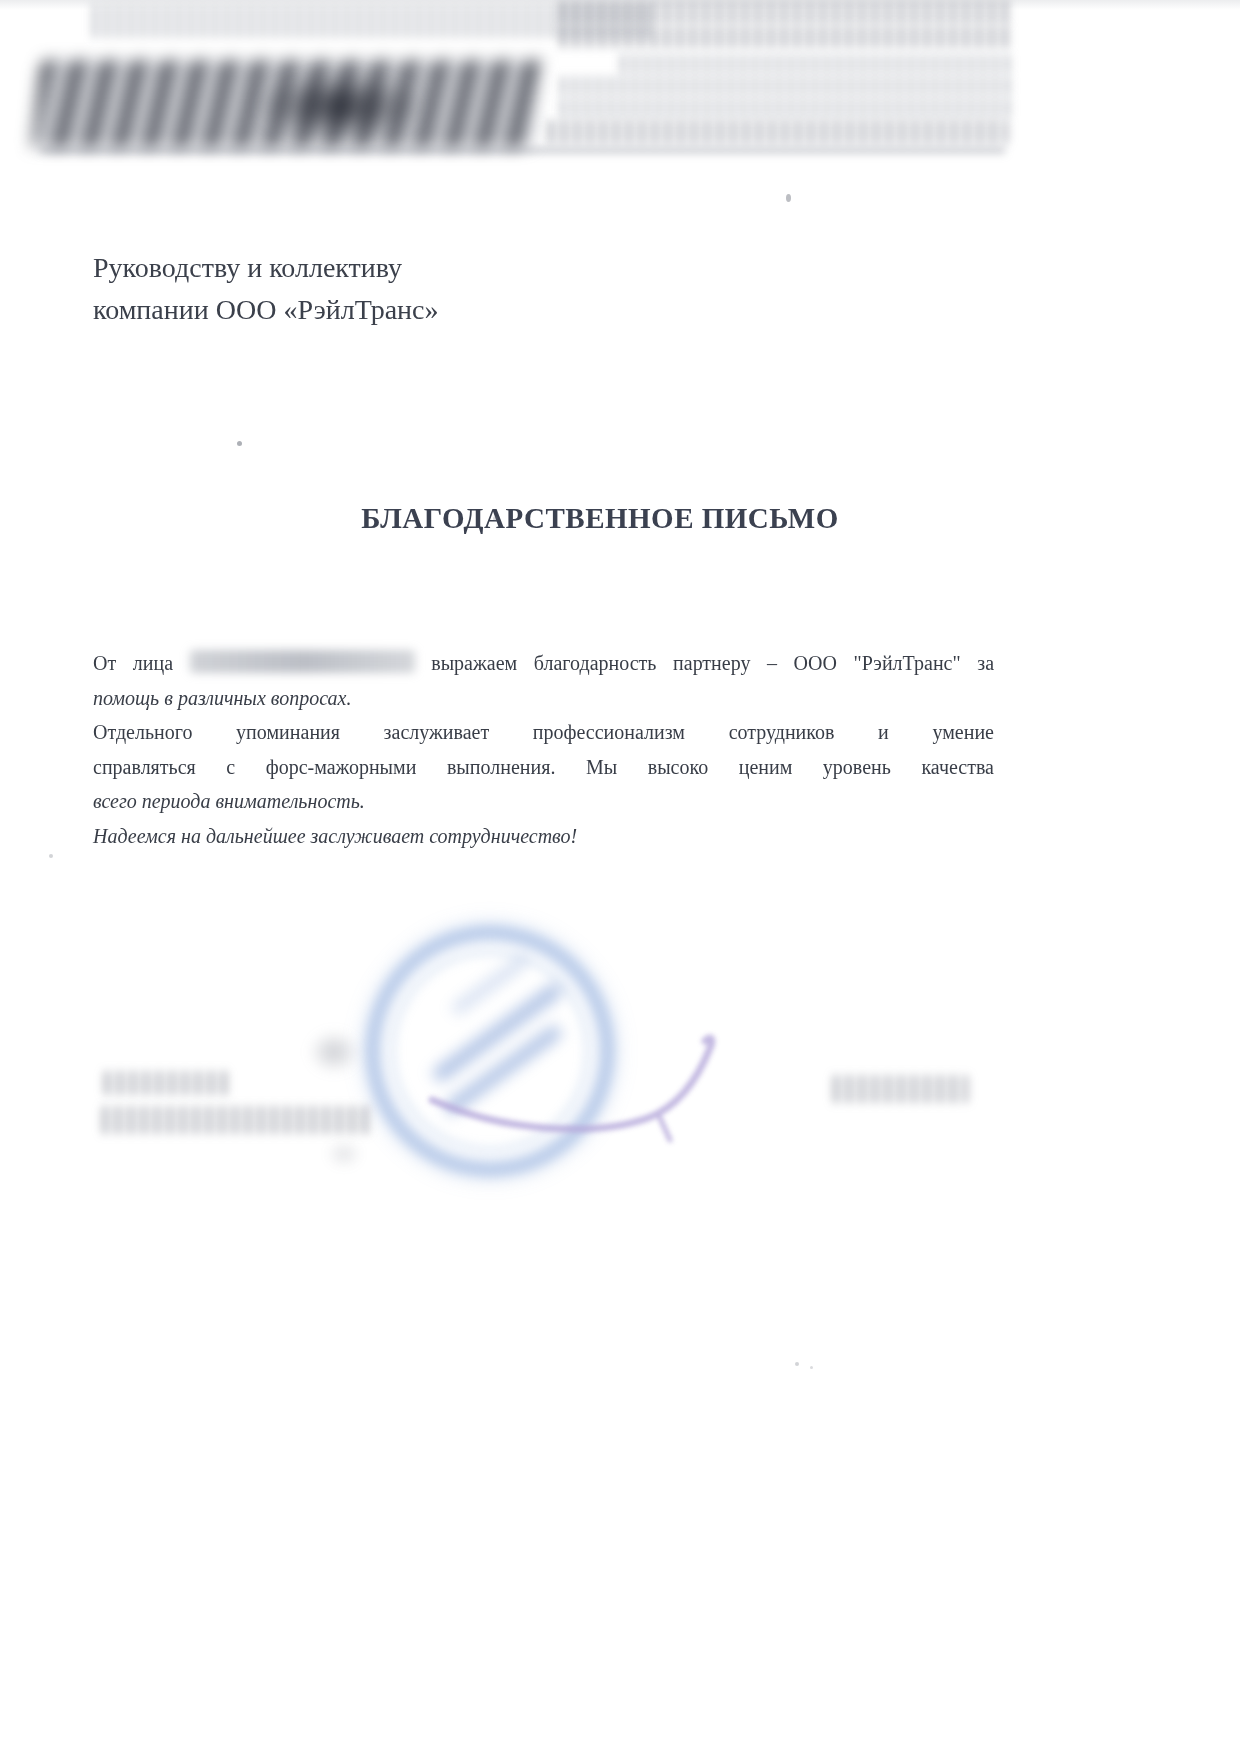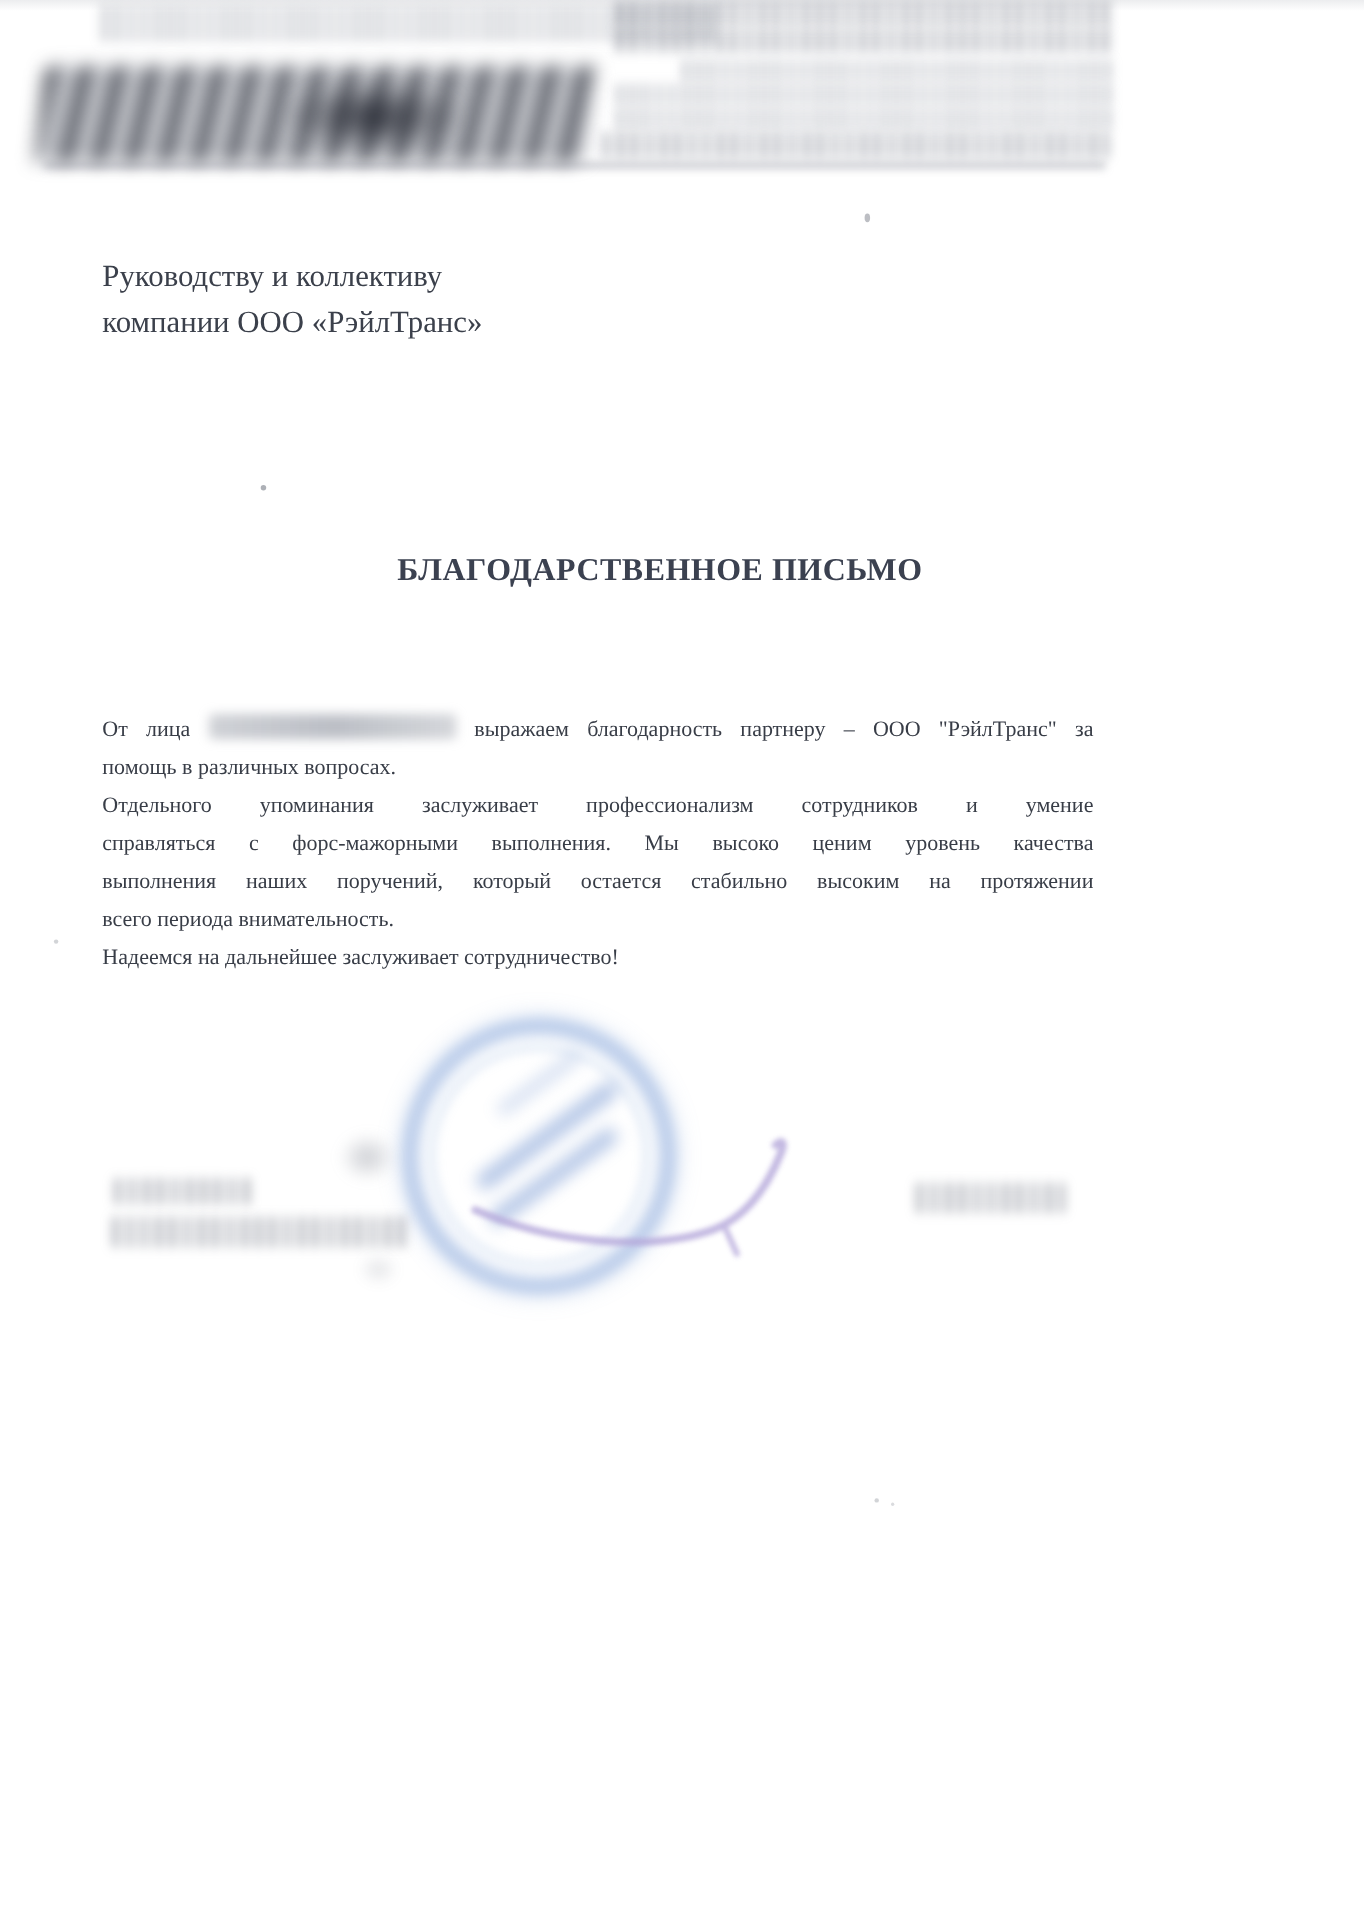--- a/index.html
+++ b/index.html
@@ -19,28 +19,28 @@
   .smudge.light{background:repeating-linear-gradient(90deg,rgba(120,126,140,.38) 0px,rgba(120,126,140,.38) 6px,rgba(255,255,255,0) 6px,rgba(255,255,255,0) 12px);}
   .smudge.mid{background:repeating-linear-gradient(90deg,rgba(95,100,115,.46) 0px,rgba(95,100,115,.46) 6px,rgba(255,255,255,0) 6px,rgba(255,255,255,0) 13px);}
   .logo-smudge{position:absolute;left:36px;top:60px;width:502px;height:88px;
     filter:blur(8px);border-radius:6px;transform:skewX(-6deg);
     background:repeating-linear-gradient(97deg,rgba(40,44,56,.75) 0px,rgba(40,44,56,.75) 16px,rgba(150,155,168,.35) 16px,rgba(150,155,168,.35) 30px);}
   .logo-core{position:absolute;left:255px;top:72px;width:170px;height:68px;border-radius:50%;
     background:radial-gradient(ellipse at center,rgba(25,28,38,.85),rgba(25,28,38,0) 70%);filter:blur(9px);}
   .letterhead-rule{position:absolute;left:40px;top:148px;width:965px;height:5px;
     background:rgba(110,115,130,.45);filter:blur(4px);}
   
-  .recipient{position:absolute;left:93px;top:231px;font-size:28px;line-height:42px;color:#3b404b;}
+  .recipient{position:absolute;left:93px;top:247px;font-size:28px;line-height:42px;color:#3b404b;}
   
   .title{position:absolute;left:0;top:502px;width:100%;text-align:center;
     transform:translateX(-20px);font-weight:bold;font-size:29px;letter-spacing:.5px;color:#3b4150;}
   
   .body-text{position:absolute;left:93px;top:646px;width:901px;font-size:20px;line-height:34.5px;color:#383d47;}
   .line{text-align:justify;text-align-last:justify;}
-  .line.last{text-align:right;text-align-last:left;}
+  .line.last{text-align:right;text-align-last:left;font-style:italic;}
   .redacted-inline{display:inline-block;width:225px;height:23px;vertical-align:-3px;border-radius:4px;
     background:linear-gradient(90deg,rgba(150,155,165,.45),rgba(120,126,140,.5),rgba(150,155,165,.4));filter:blur(5px);}
   
   .stamp{position:absolute;left:365px;top:925px;width:250px;height:252px;filter:blur(2.5px);}
   .stamp-ring{position:absolute;left:0;top:0;right:0;bottom:0;border-radius:50%;
     border:15px solid rgba(125,160,215,.50);
     box-shadow:0 0 18px rgba(125,160,215,.35), inset 0 0 16px rgba(125,160,215,.30);filter:blur(5px);}
   .stamp-inner-ring{position:absolute;left:27px;top:27px;right:27px;bottom:27px;border-radius:50%;
     border:3px solid rgba(130,165,215,.35);filter:blur(4px);}
   .stamp-streak{position:absolute;background:rgba(90,130,200,.48);filter:blur(7px);transform:rotate(-36deg);border-radius:8px;}
@@ -80,21 +80,20 @@
     <div>компании ООО «РэйлТранс»</div>
   </div>
 
   <div class="title">БЛАГОДАРСТВЕННОЕ ПИСЬМО</div>
 
   <div class="body-text">
     <div class="line"><span>От лица</span> <span class="redacted-inline"></span> <span>выражаем благодарность партнеру – ООО "РэйлТранс" за</span></div>
     <div class="line last">помощь в различных вопросах.</div>
     <div class="line">Отдельного упоминания заслуживает профессионализм сотрудников и умение</div>
     <div class="line">справляться с форс-мажорными выполнения. Мы высоко ценим уровень качества</div>
-    <div class="line">выполнения наших поручений, который остается стабильно высоким на протяжении</div>
     <div class="line last">всего периода внимательность.</div>
     <div class="line last">Надеемся на дальнейшее заслуживает сотрудничество!</div>
   </div>
 
   <div class="stamp">
     <div class="stamp-ring"></div>
     <div class="stamp-inner-ring"></div>
     <div class="stamp-streak streak1"></div>
     <div class="stamp-streak streak2"></div>
     <div class="stamp-streak streak3"></div>

